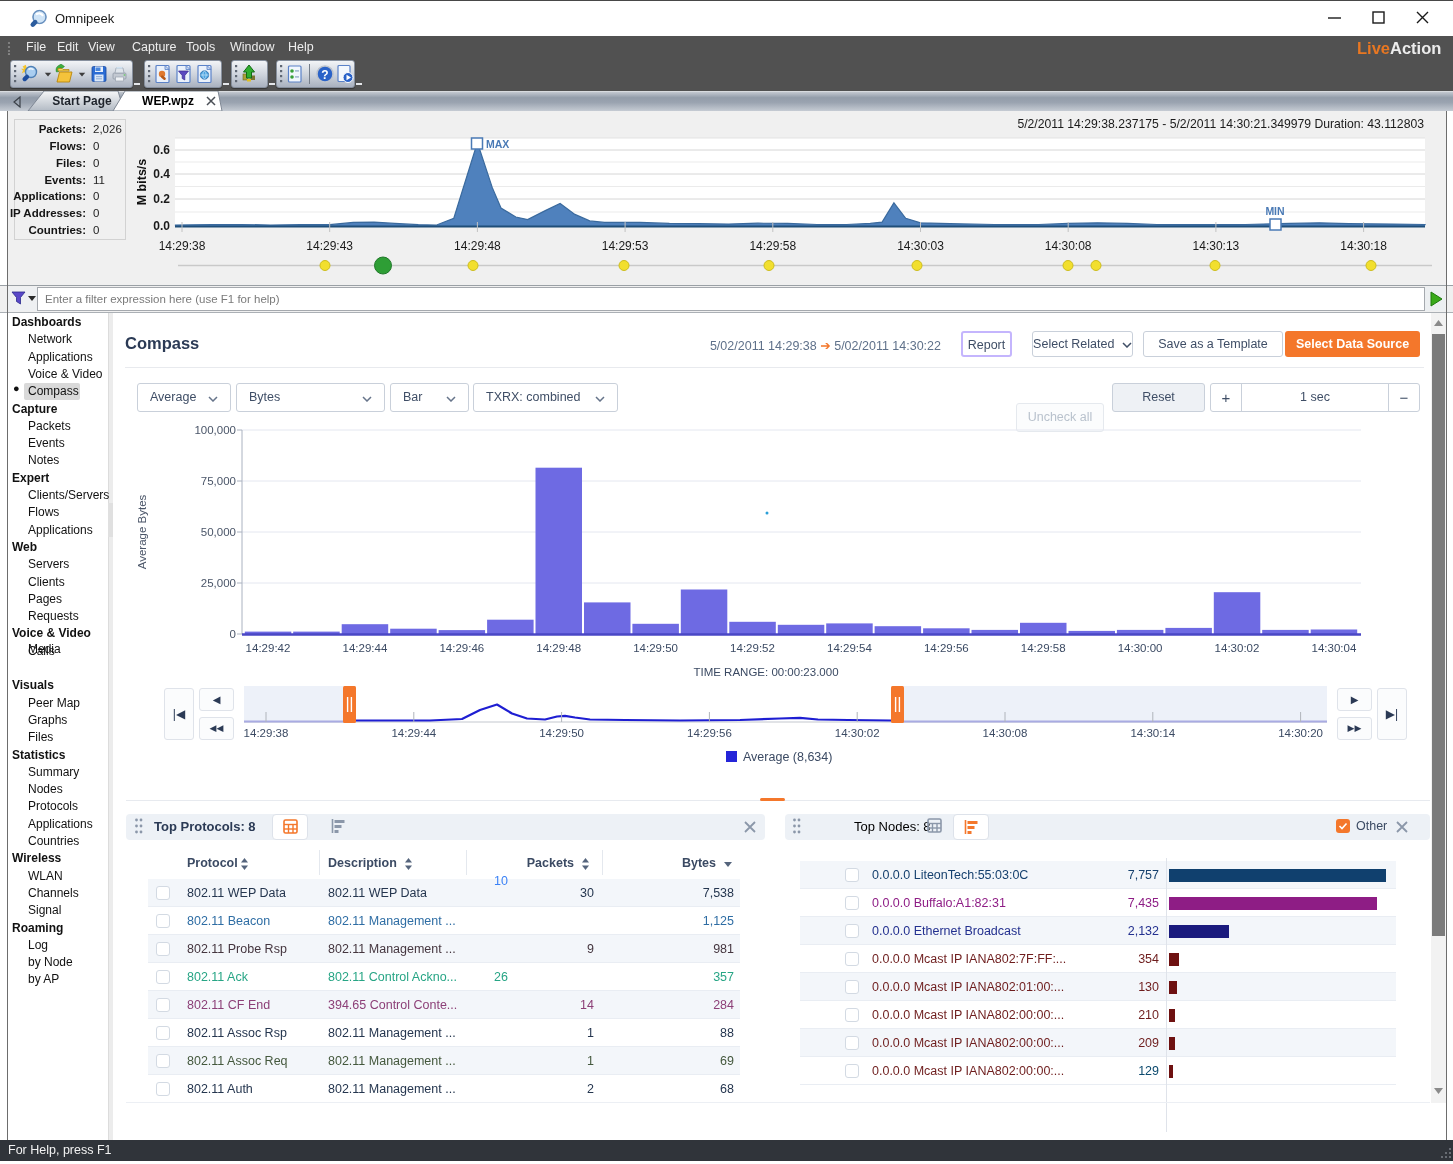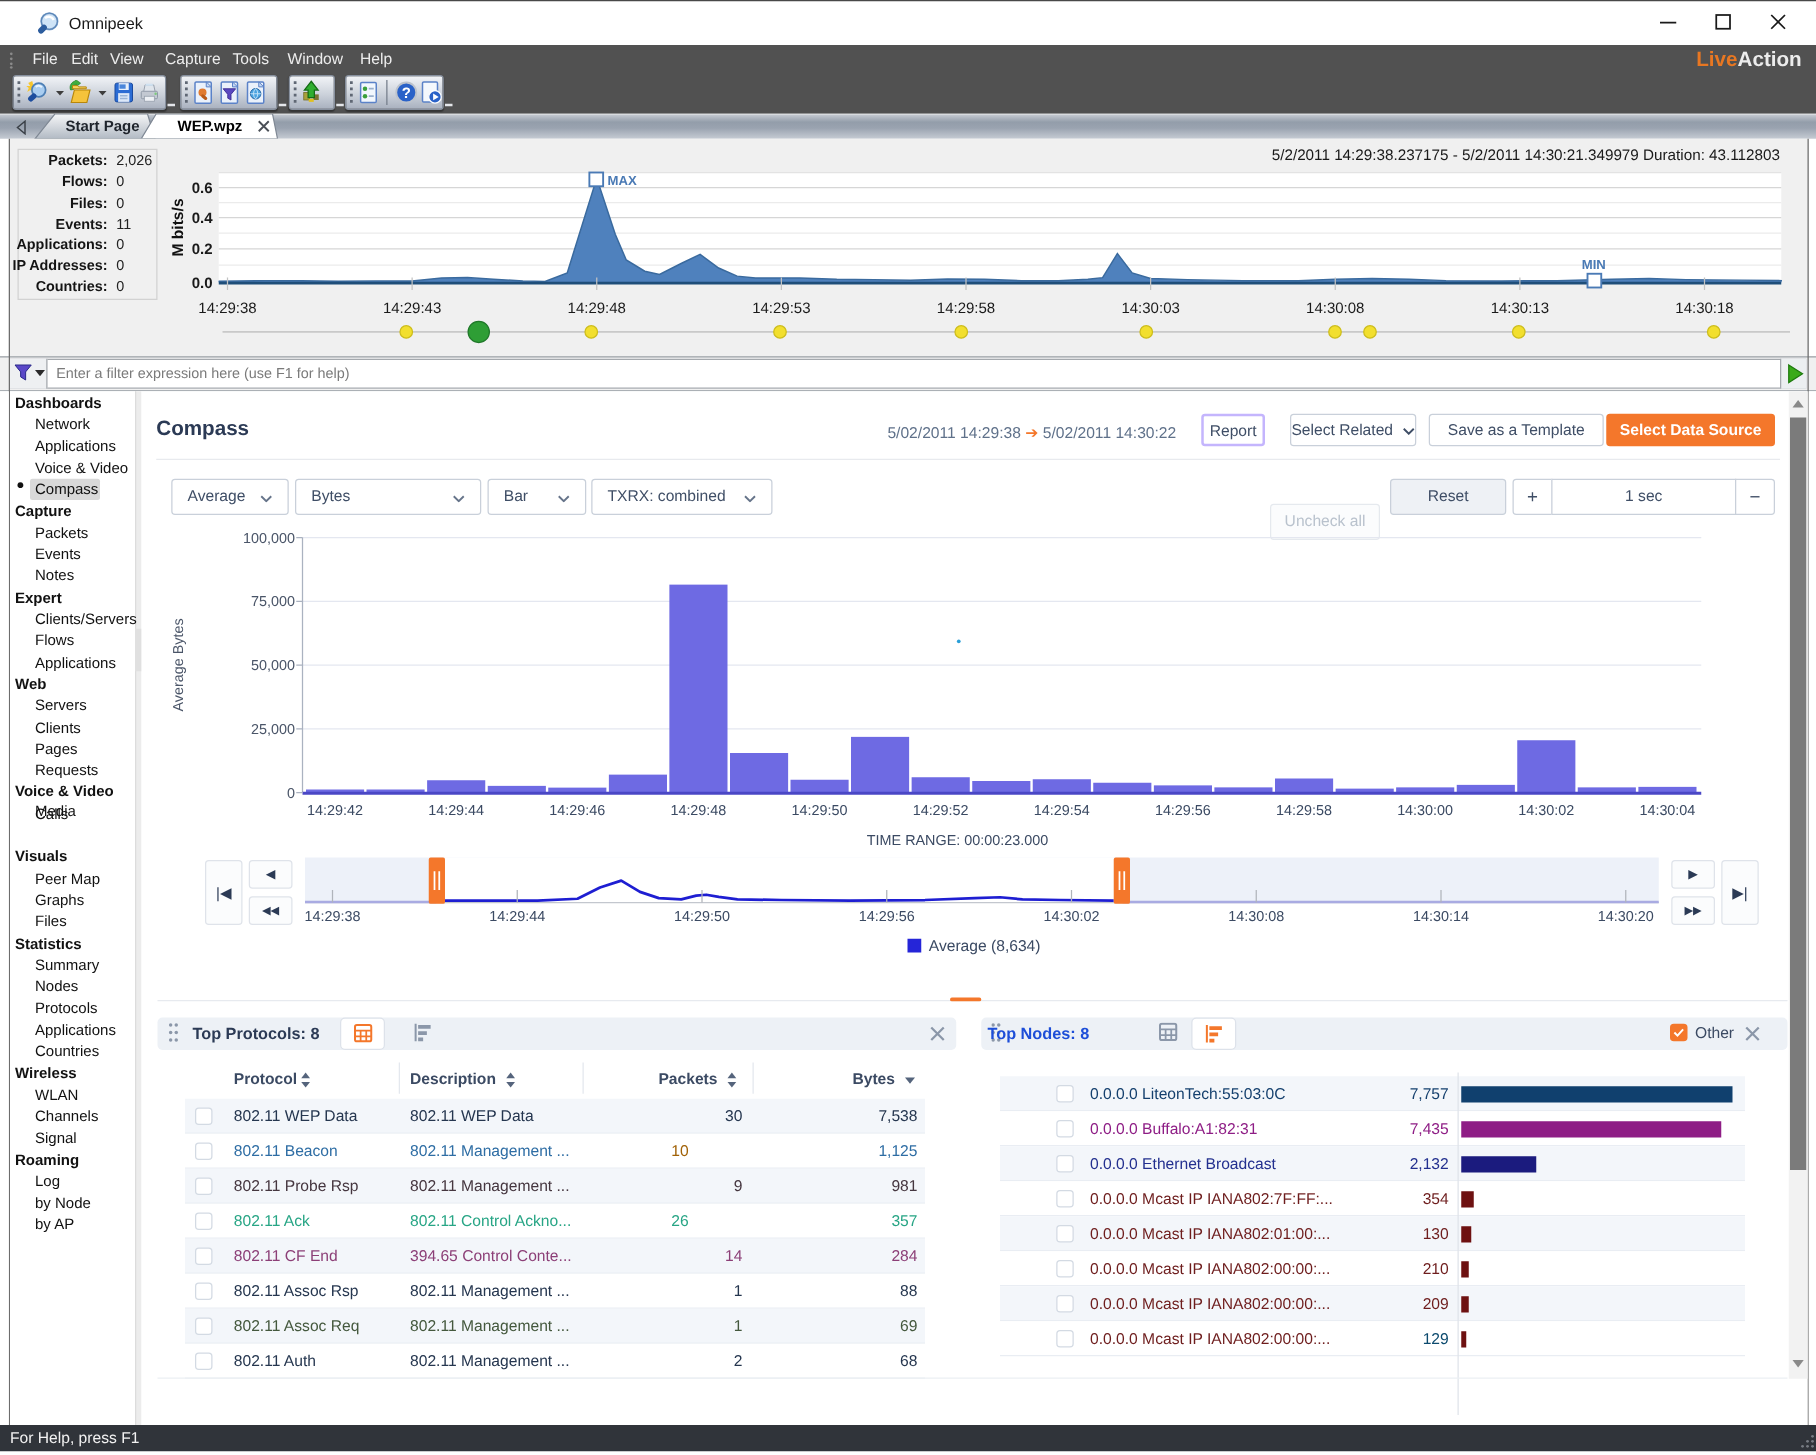--- a/index.html
+++ b/index.html
@@ -438,21 +438,21 @@
   </svg>
 <div class="abs" style="left:785px;top:814px;width:645px;height:26px;background:#edf1f6;border-radius:4px;"></div>
 <svg class="abs" style="left:793px;top:818px" width="8" height="17" viewBox="0 0 8 17">
     <circle cx="1.5" cy="2" r="1.4" fill="#8b97a9"></circle>
     <circle cx="6.0" cy="2" r="1.4" fill="#8b97a9"></circle>
     <circle cx="1.5" cy="8" r="1.4" fill="#8b97a9"></circle>
     <circle cx="6.0" cy="8" r="1.4" fill="#8b97a9"></circle>
     <circle cx="1.5" cy="14" r="1.4" fill="#8b97a9"></circle>
     <circle cx="6.0" cy="14" r="1.4" fill="#8b97a9"></circle>
   </svg>
-<div class="abs" style="left:790px;top:819px;font-size:13px;font-weight:bold;color:#1d4ed8;">Top Nodes: 8</div>
+<div class="abs" style="left:854px;top:819px;font-size:13px;font-weight:normal;color:#000000;">Top Nodes: 8</div>
 <svg class="abs" style="left:927px;top:818px" width="16" height="16" viewBox="0 0 16 16">
     <rect x="1" y="1" width="13" height="13" rx="1.5" fill="none" stroke="#8b97a9" stroke-width="1.6"></rect>
     <line x1="1" y1="5.5" x2="14" y2="5.5" stroke="#8b97a9" stroke-width="1.4"></line>
     <line x1="1" y1="10" x2="14" y2="10" stroke="#8b97a9" stroke-width="1.4"></line>
     <line x1="5.5" y1="5.5" x2="5.5" y2="14" stroke="#8b97a9" stroke-width="1.4"></line>
     <line x1="10" y1="5.5" x2="10" y2="14" stroke="#8b97a9" stroke-width="1.4"></line>
   </svg>
 <div class="abs" style="left:953px;top:814px;width:36px;height:26px;background:#fff;border:1px solid #dde2ea;border-radius:4px;"><svg style="margin:4px 0 0 10px" width="16" height="16" viewBox="0 0 16 16">
       <line x1="1.5" y1="1" x2="1.5" y2="15" stroke="#f4772b" stroke-width="1.6"></line>
       <rect x="3.5" y="2" width="10" height="3" fill="#f4772b"></rect>
@@ -492,33 +492,33 @@
 <div class="abs" style="left:148px;top:879px;width:592px;height:28px;background:#f3f6fa;border-bottom:1px solid #e9edf3;"></div>
 <div class="abs" style="left:156px;top:886px;width:14px;height:14px;background:#fff;border:1px solid #d3dae3;border-radius:3px;"></div>
 <div class="abs" style="left:187px;top:886px;font-size:12.5px;color:#25364f;">802.11 WEP Data</div>
 <div class="abs" style="left:328px;top:886px;font-size:12.5px;color:#25364f;">802.11 WEP Data</div>
 <div class="abs" style="left:494px;top:886px;width:100px;text-align:right;font-size:12.5px;color:#25364f;">30</div>
 <div class="abs" style="left:634px;top:886px;width:100px;text-align:right;font-size:12.5px;color:#25364f;">7,538</div>
 <div class="abs" style="left:148px;top:907px;width:592px;height:28px;background:#fff;border-bottom:1px solid #e9edf3;"></div>
 <div class="abs" style="left:156px;top:914px;width:14px;height:14px;background:#fff;border:1px solid #d3dae3;border-radius:3px;"></div>
 <div class="abs" style="left:187px;top:914px;font-size:12.5px;color:#2e6da4;">802.11 Beacon</div>
 <div class="abs" style="left:328px;top:914px;font-size:12.5px;color:#2e6da4;">802.11 Management ...</div>
-<div class="abs" style="left:494px;top:914px;width:100px;text-align:center;font-size:12.5px;color:#a16207;">10</div>
+<div class="abs" style="left:494px;top:874px;width:100px;text-align:left;font-size:12.5px;color:#3b82f6;">10</div>
 <div class="abs" style="left:634px;top:914px;width:100px;text-align:right;font-size:12.5px;color:#2e6da4;">1,125</div>
 <div class="abs" style="left:148px;top:935px;width:592px;height:28px;background:#f3f6fa;border-bottom:1px solid #e9edf3;"></div>
 <div class="abs" style="left:156px;top:942px;width:14px;height:14px;background:#fff;border:1px solid #d3dae3;border-radius:3px;"></div>
 <div class="abs" style="left:187px;top:942px;font-size:12.5px;color:#45363f;">802.11 Probe Rsp</div>
 <div class="abs" style="left:328px;top:942px;font-size:12.5px;color:#45363f;">802.11 Management ...</div>
 <div class="abs" style="left:494px;top:942px;width:100px;text-align:right;font-size:12.5px;color:#45363f;">9</div>
 <div class="abs" style="left:634px;top:942px;width:100px;text-align:right;font-size:12.5px;color:#45363f;">981</div>
 <div class="abs" style="left:148px;top:963px;width:592px;height:28px;background:#fff;border-bottom:1px solid #e9edf3;"></div>
 <div class="abs" style="left:156px;top:970px;width:14px;height:14px;background:#fff;border:1px solid #d3dae3;border-radius:3px;"></div>
 <div class="abs" style="left:187px;top:970px;font-size:12.5px;color:#27a585;">802.11 Ack</div>
 <div class="abs" style="left:328px;top:970px;font-size:12.5px;color:#27a585;">802.11 Control Ackno...</div>
-<div class="abs" style="left:494px;top:970px;width:100px;text-align:center;font-size:12.5px;color:#27a585;">26</div>
+<div class="abs" style="left:494px;top:970px;width:100px;text-align:left;font-size:12.5px;color:#27a585;">26</div>
 <div class="abs" style="left:634px;top:970px;width:100px;text-align:right;font-size:12.5px;color:#27a585;">357</div>
 <div class="abs" style="left:148px;top:991px;width:592px;height:28px;background:#f3f6fa;border-bottom:1px solid #e9edf3;"></div>
 <div class="abs" style="left:156px;top:998px;width:14px;height:14px;background:#fff;border:1px solid #d3dae3;border-radius:3px;"></div>
 <div class="abs" style="left:187px;top:998px;font-size:12.5px;color:#8c3f77;">802.11 CF End</div>
 <div class="abs" style="left:328px;top:998px;font-size:12.5px;color:#8c3f77;">394.65 Control Conte...</div>
 <div class="abs" style="left:494px;top:998px;width:100px;text-align:right;font-size:12.5px;color:#8c3f77;">14</div>
 <div class="abs" style="left:634px;top:998px;width:100px;text-align:right;font-size:12.5px;color:#8c3f77;">284</div>
 <div class="abs" style="left:148px;top:1019px;width:592px;height:28px;background:#fff;border-bottom:1px solid #e9edf3;"></div>
 <div class="abs" style="left:156px;top:1026px;width:14px;height:14px;background:#fff;border:1px solid #d3dae3;border-radius:3px;"></div>
 <div class="abs" style="left:187px;top:1026px;font-size:12.5px;color:#25364f;">802.11 Assoc Rsp</div>

